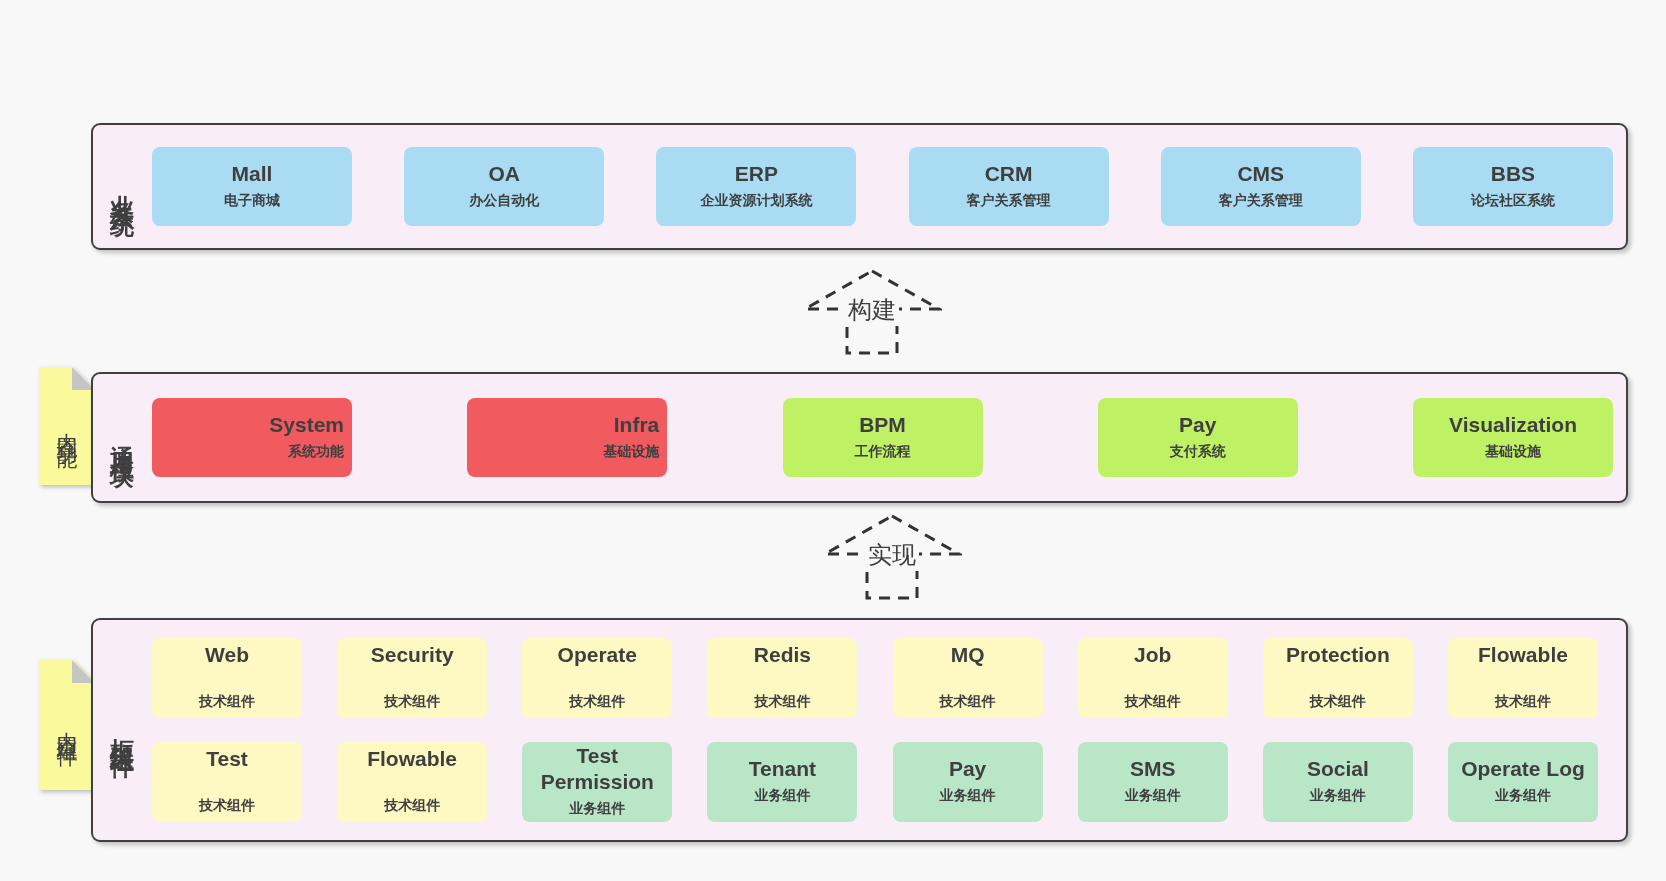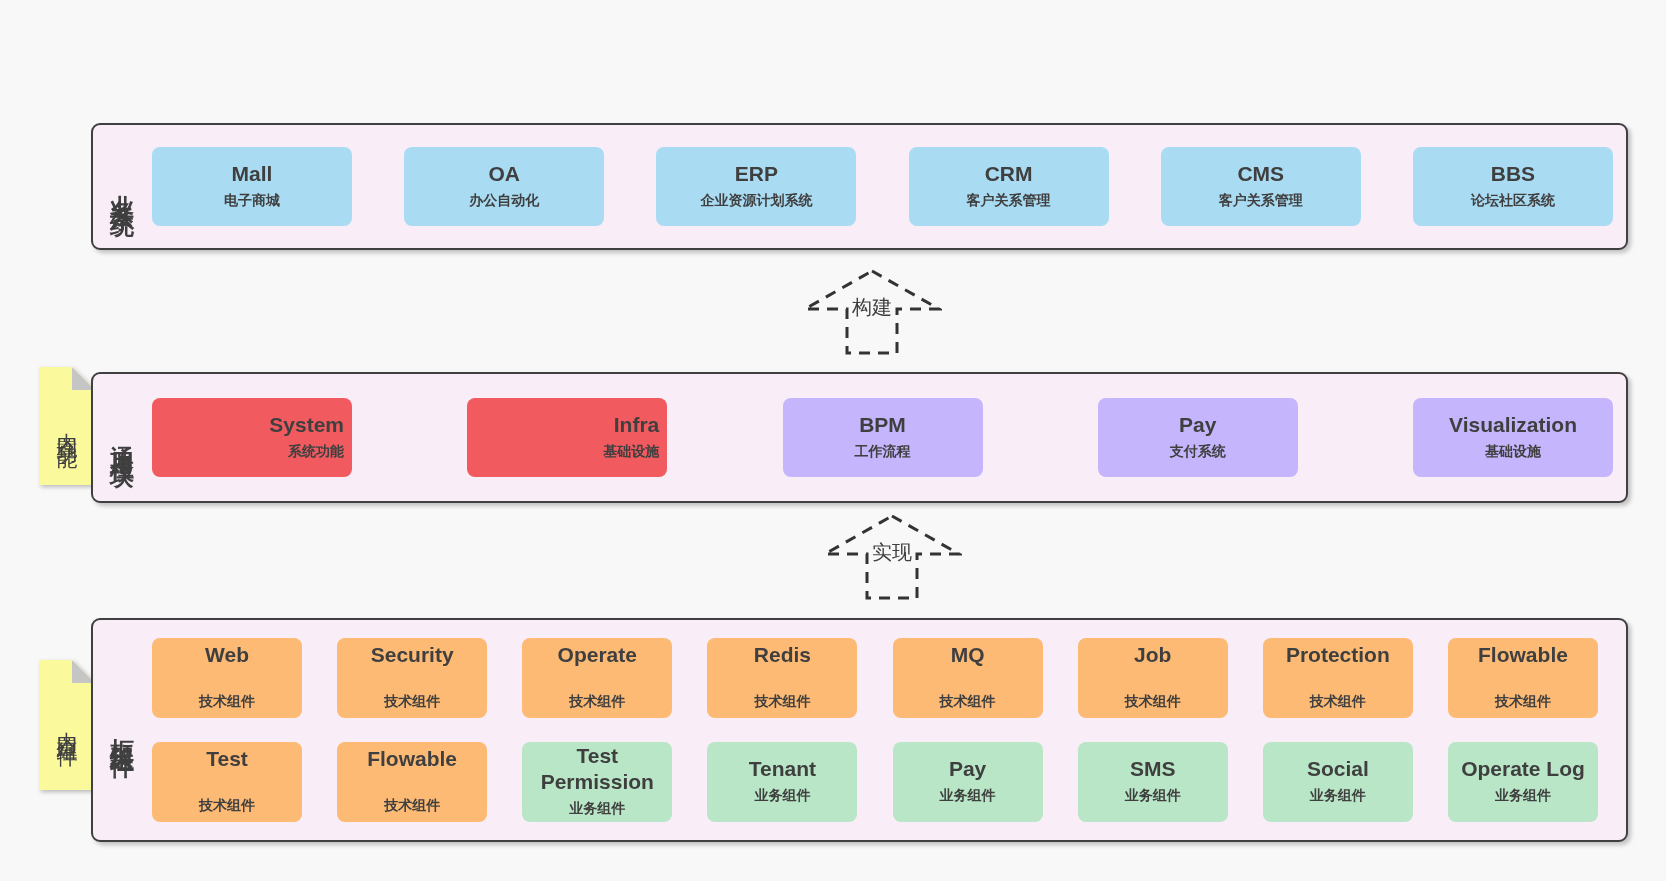--- a/index.html
+++ b/index.html
@@ -48,22 +48,22 @@
     display:flex;flex-direction:column;justify-content:center;
     text-align:center;box-sizing:border-box;padding:2px 8px;
     color:#3f3f3f;
   }
   .box.w6{width:200px;height:79px;}
   .box.w8{width:150px;height:80px;}
   .bn{font-size:21px;line-height:26px;}
   .bd{font-size:14px;line-height:26px;}
   .blue{background:#a9dbf3;}
   .red{background:#f15b60;align-items:flex-end;}
-  .pink{background:#c4b5fd;}
-  .green{background:#fdba74;gap:20px;}
+  .pink{background:#bef264;}
+  .green{background:#fef9c3;gap:20px;}
   .lgreen{background:#b8e6c6;}
 
   
   .sticky-wrap{position:absolute;z-index:1;filter:drop-shadow(2px 2px 2px rgba(0,0,0,0.25));}
   #sticky-modules{left:39px;top:367px;width:56px;height:118px;}
   #sticky-components{left:39px;top:660px;width:56px;height:130px;}
   .sticky{
     position:relative;width:100%;height:100%;
     background:#fafa9d;
     clip-path:polygon(0 0, calc(100% - 23px) 0, 100% 23px, 100% 100%, 0 100%);
@@ -80,21 +80,21 @@
   }
 
   
   .arrow{position:absolute;width:140px;height:88px;z-index:1;}
   #arrow-build{left:802px;top:268px;}
   #arrow-implement{left:822px;top:513px;}
   .arrow svg{width:100%;height:100%;display:block;}
   .arrow-label{
     position:absolute;left:50%;top:26px;transform:translateX(-50%);
     background:#f8f8f8;padding:0 3px;
-    font-size:20px;color:#3f3f3f;white-space:nowrap;
+    font-size:24px;color:#3f3f3f;white-space:nowrap;
   }
 </style>
 </head>
 <body>
 
 <div id="screen">
 
   <div class="panel" id="panel-business">
     <div class="v-label">业务系统</div>
     <div class="box-row">

